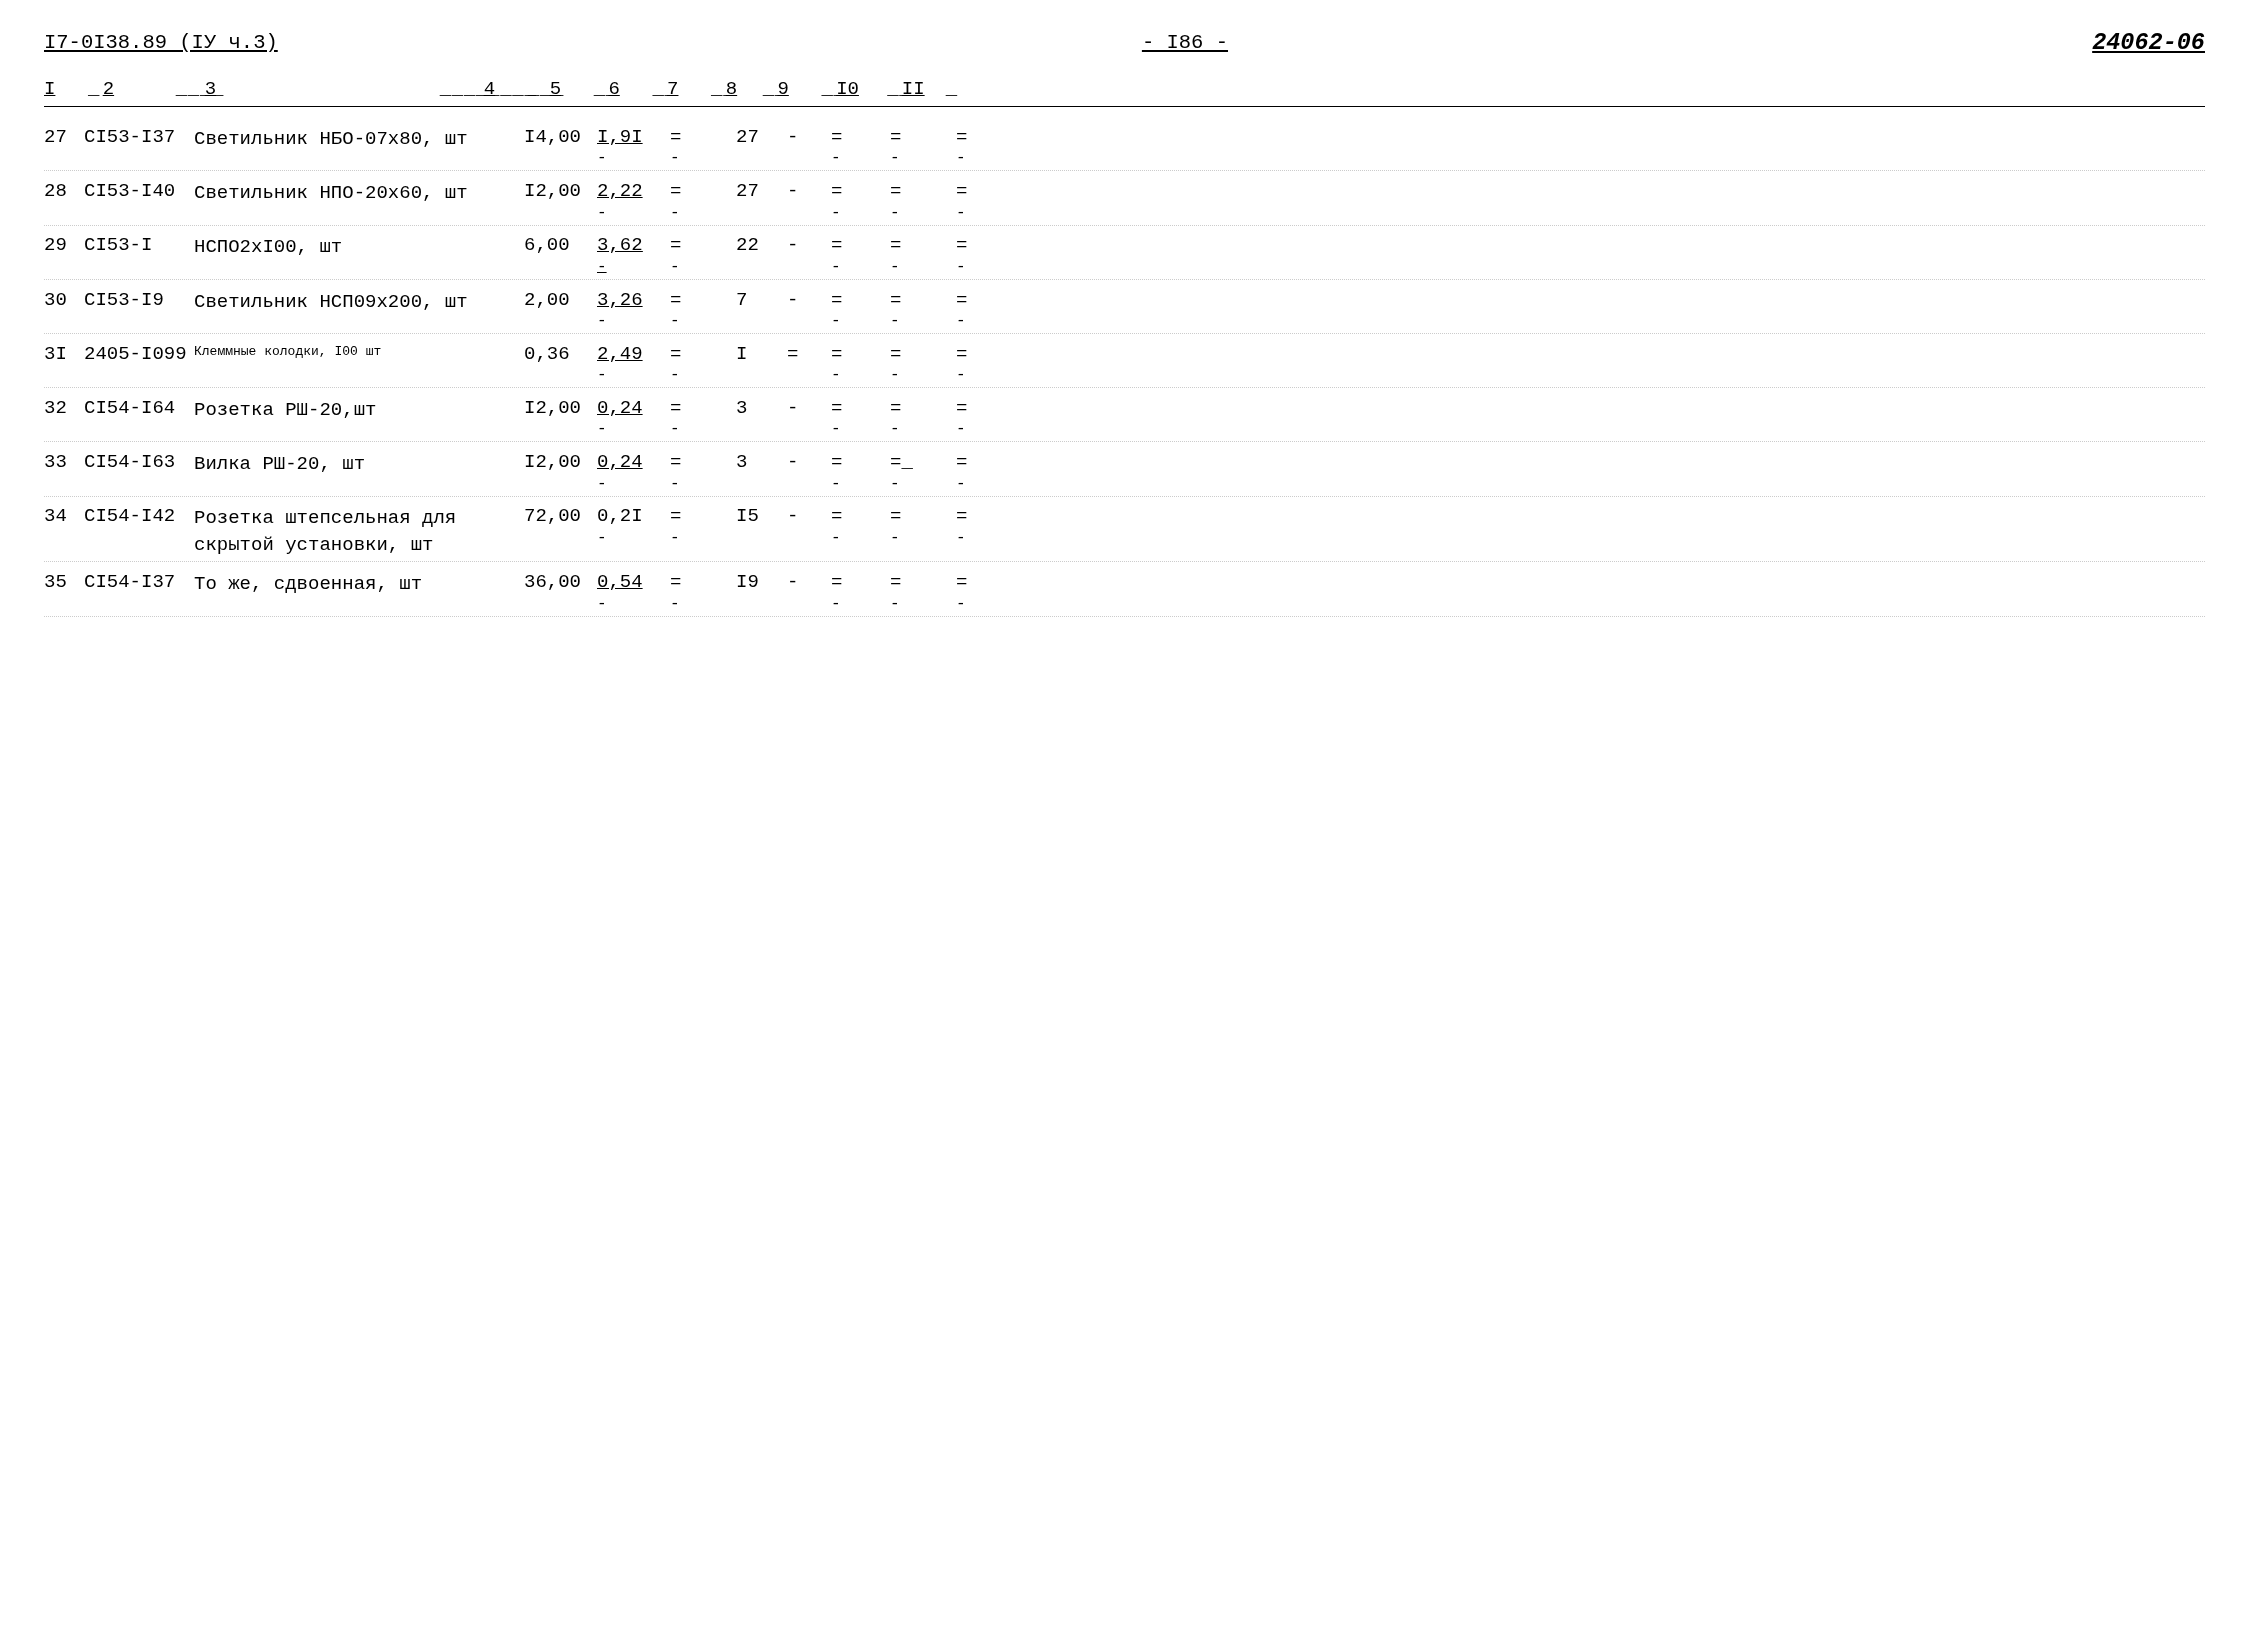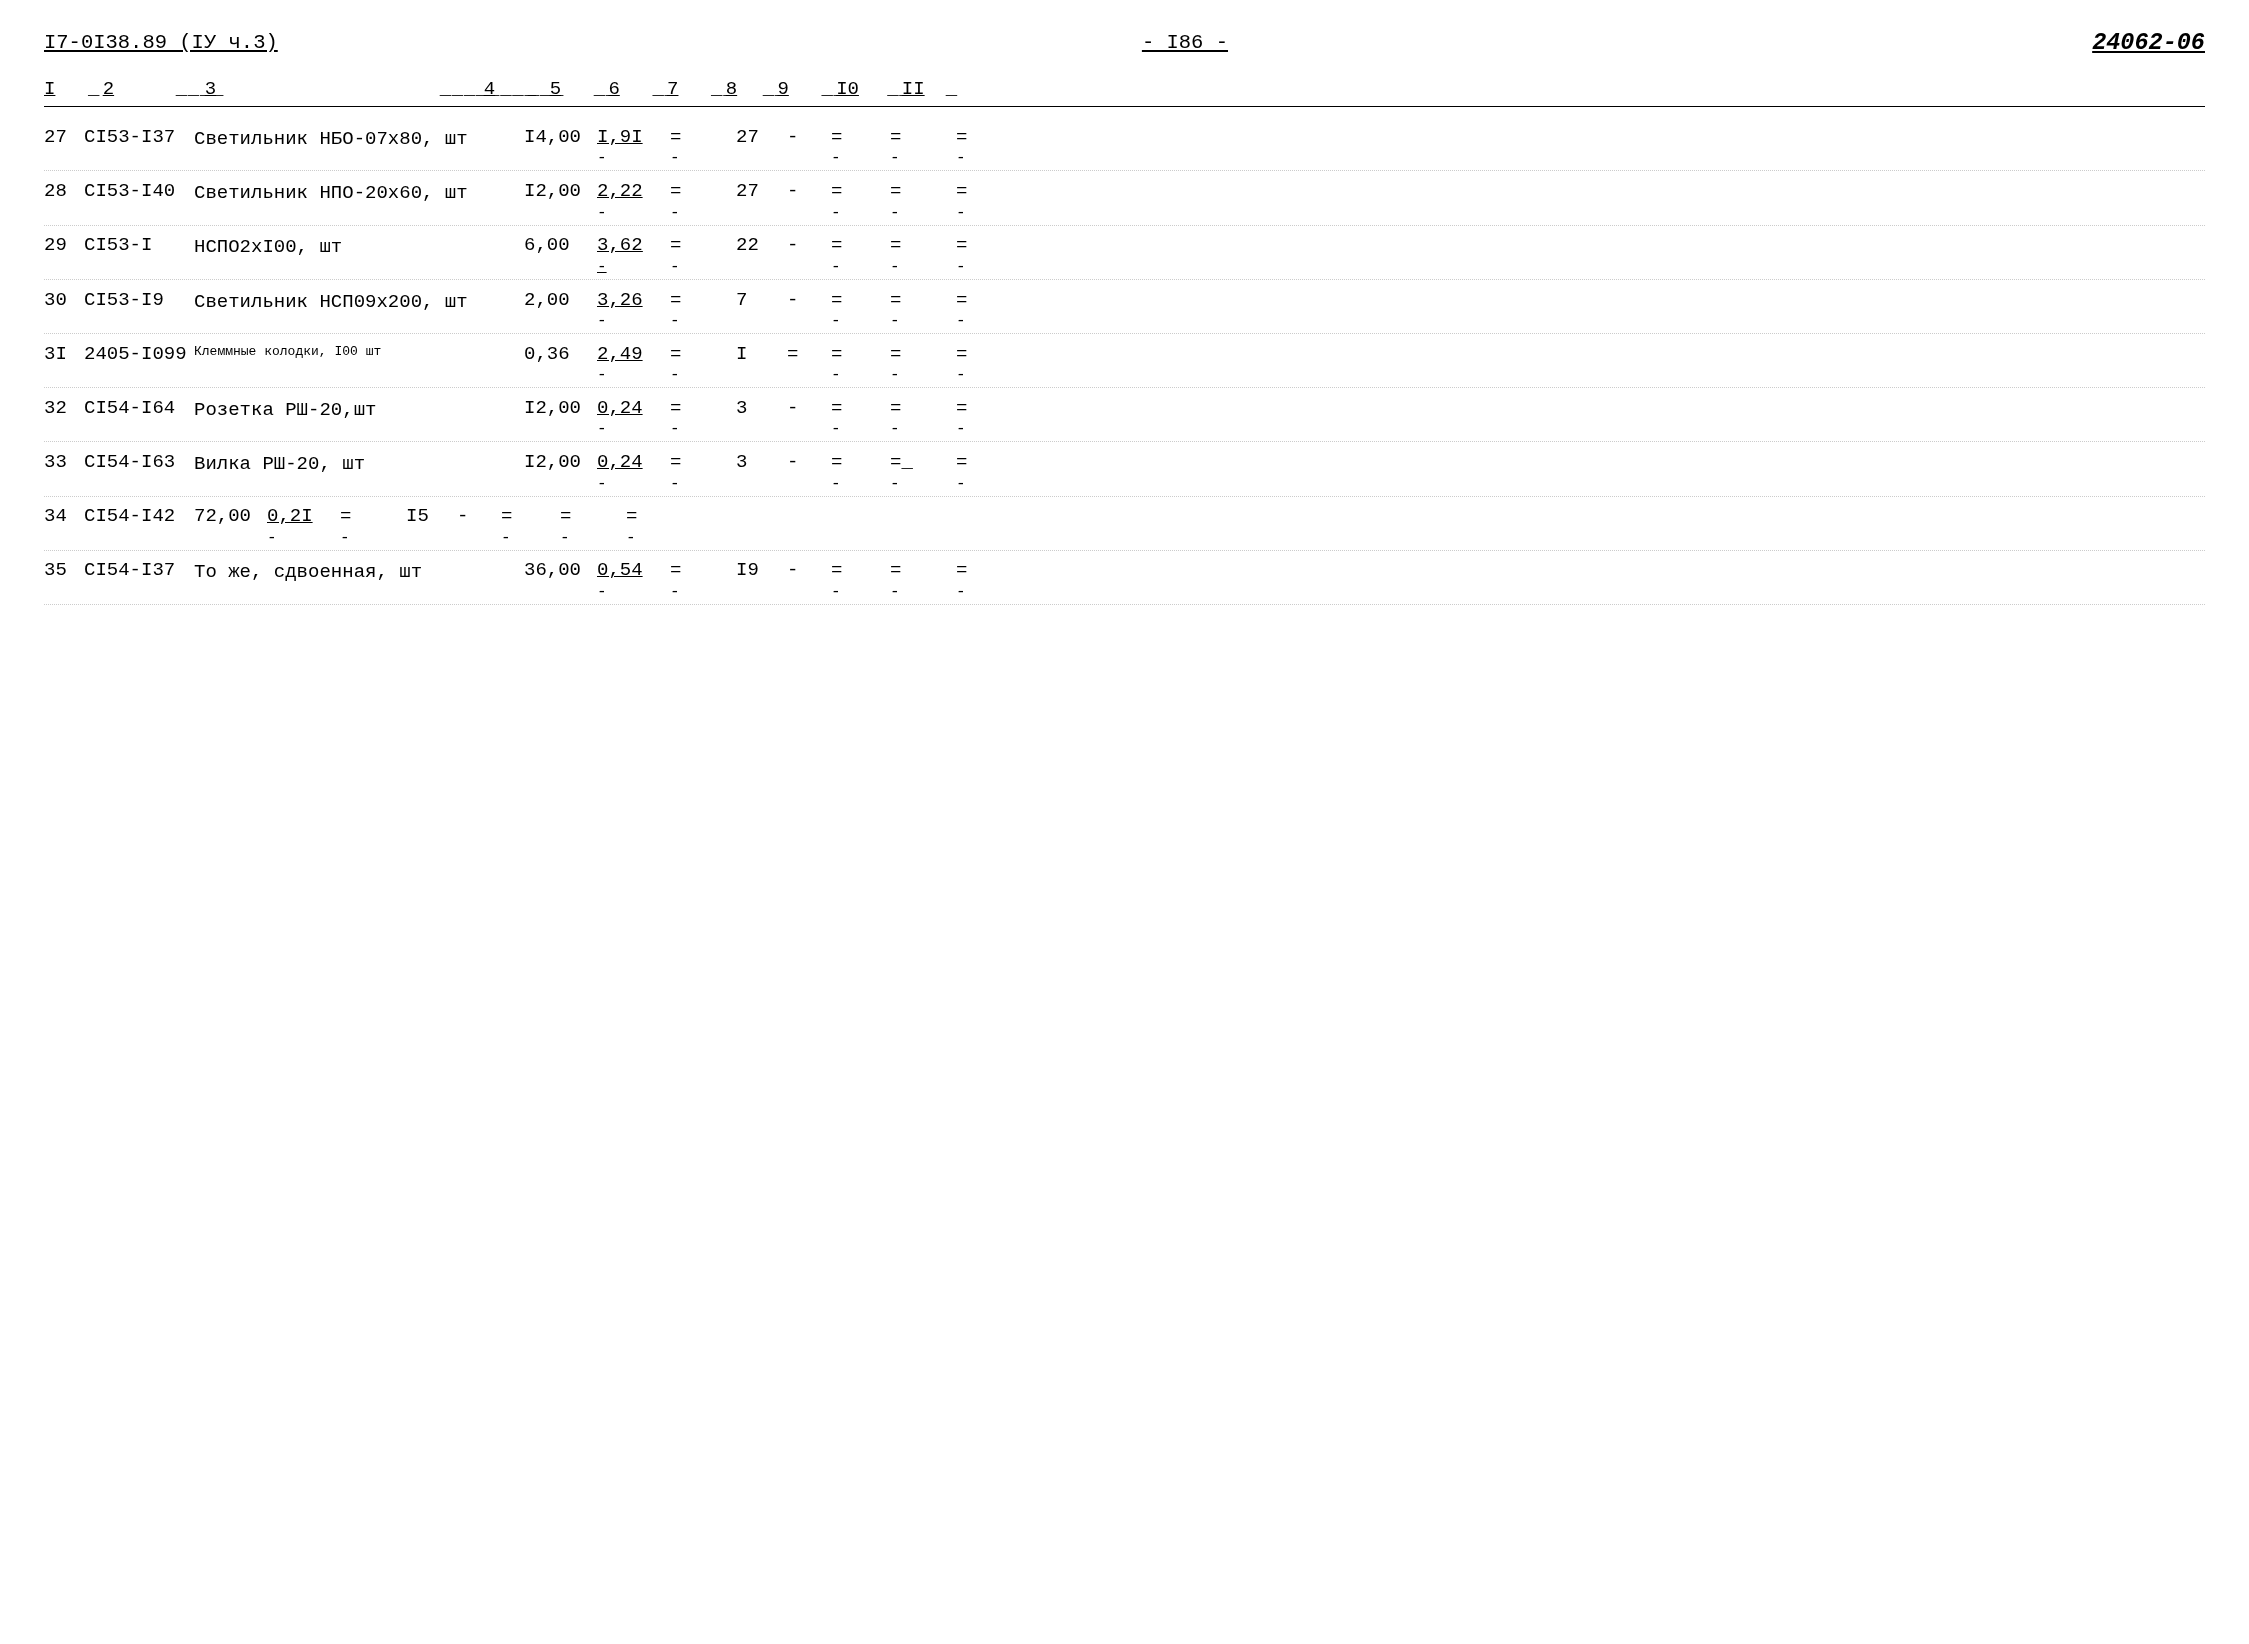--- a/index.html
+++ b/index.html
@@ -375,25 +375,26 @@
         <span class="sub-val">-</span>
       </div>
     </div>
     <div class="table-row">
       <div class="cell" style="width: 40px; min-width: 40px;">
         <span class="main-val">34</span>
       </div>
       <div class="cell" style="width: 110px; min-width: 110px;">
         <span class="main-val">СI54-I42</span>
       </div>
+      <div class="cell" style="width: 330px; min-width: 330px; font-size: 19px; line-height: 1.4;">Розетка штепсельная для скрытой установки, шт</div>
       <div class="cell" style="width: 73px; min-width: 73px;">
         <span class="main-val">72,00</span>
       </div>
       <div class="cell" style="width: 73px; min-width: 73px;">
-        <span class="main-val" style="text-decoration: underline;">0,2I</span>
+        <span class="main-val" style="">0,2I</span>
         <span class="sub-val">-</span>
       </div>
       <div class="cell" style="width: 66px; min-width: 66px;">
         <span class="main-val">=</span>
         <span class="sub-val">-</span>
       </div>
       <div class="cell" style="width: 51px; min-width: 51px;">
         <span class="main-val">I5</span>
       </div>
       <div class="cell" style="width: 44px; min-width: 44px;">

